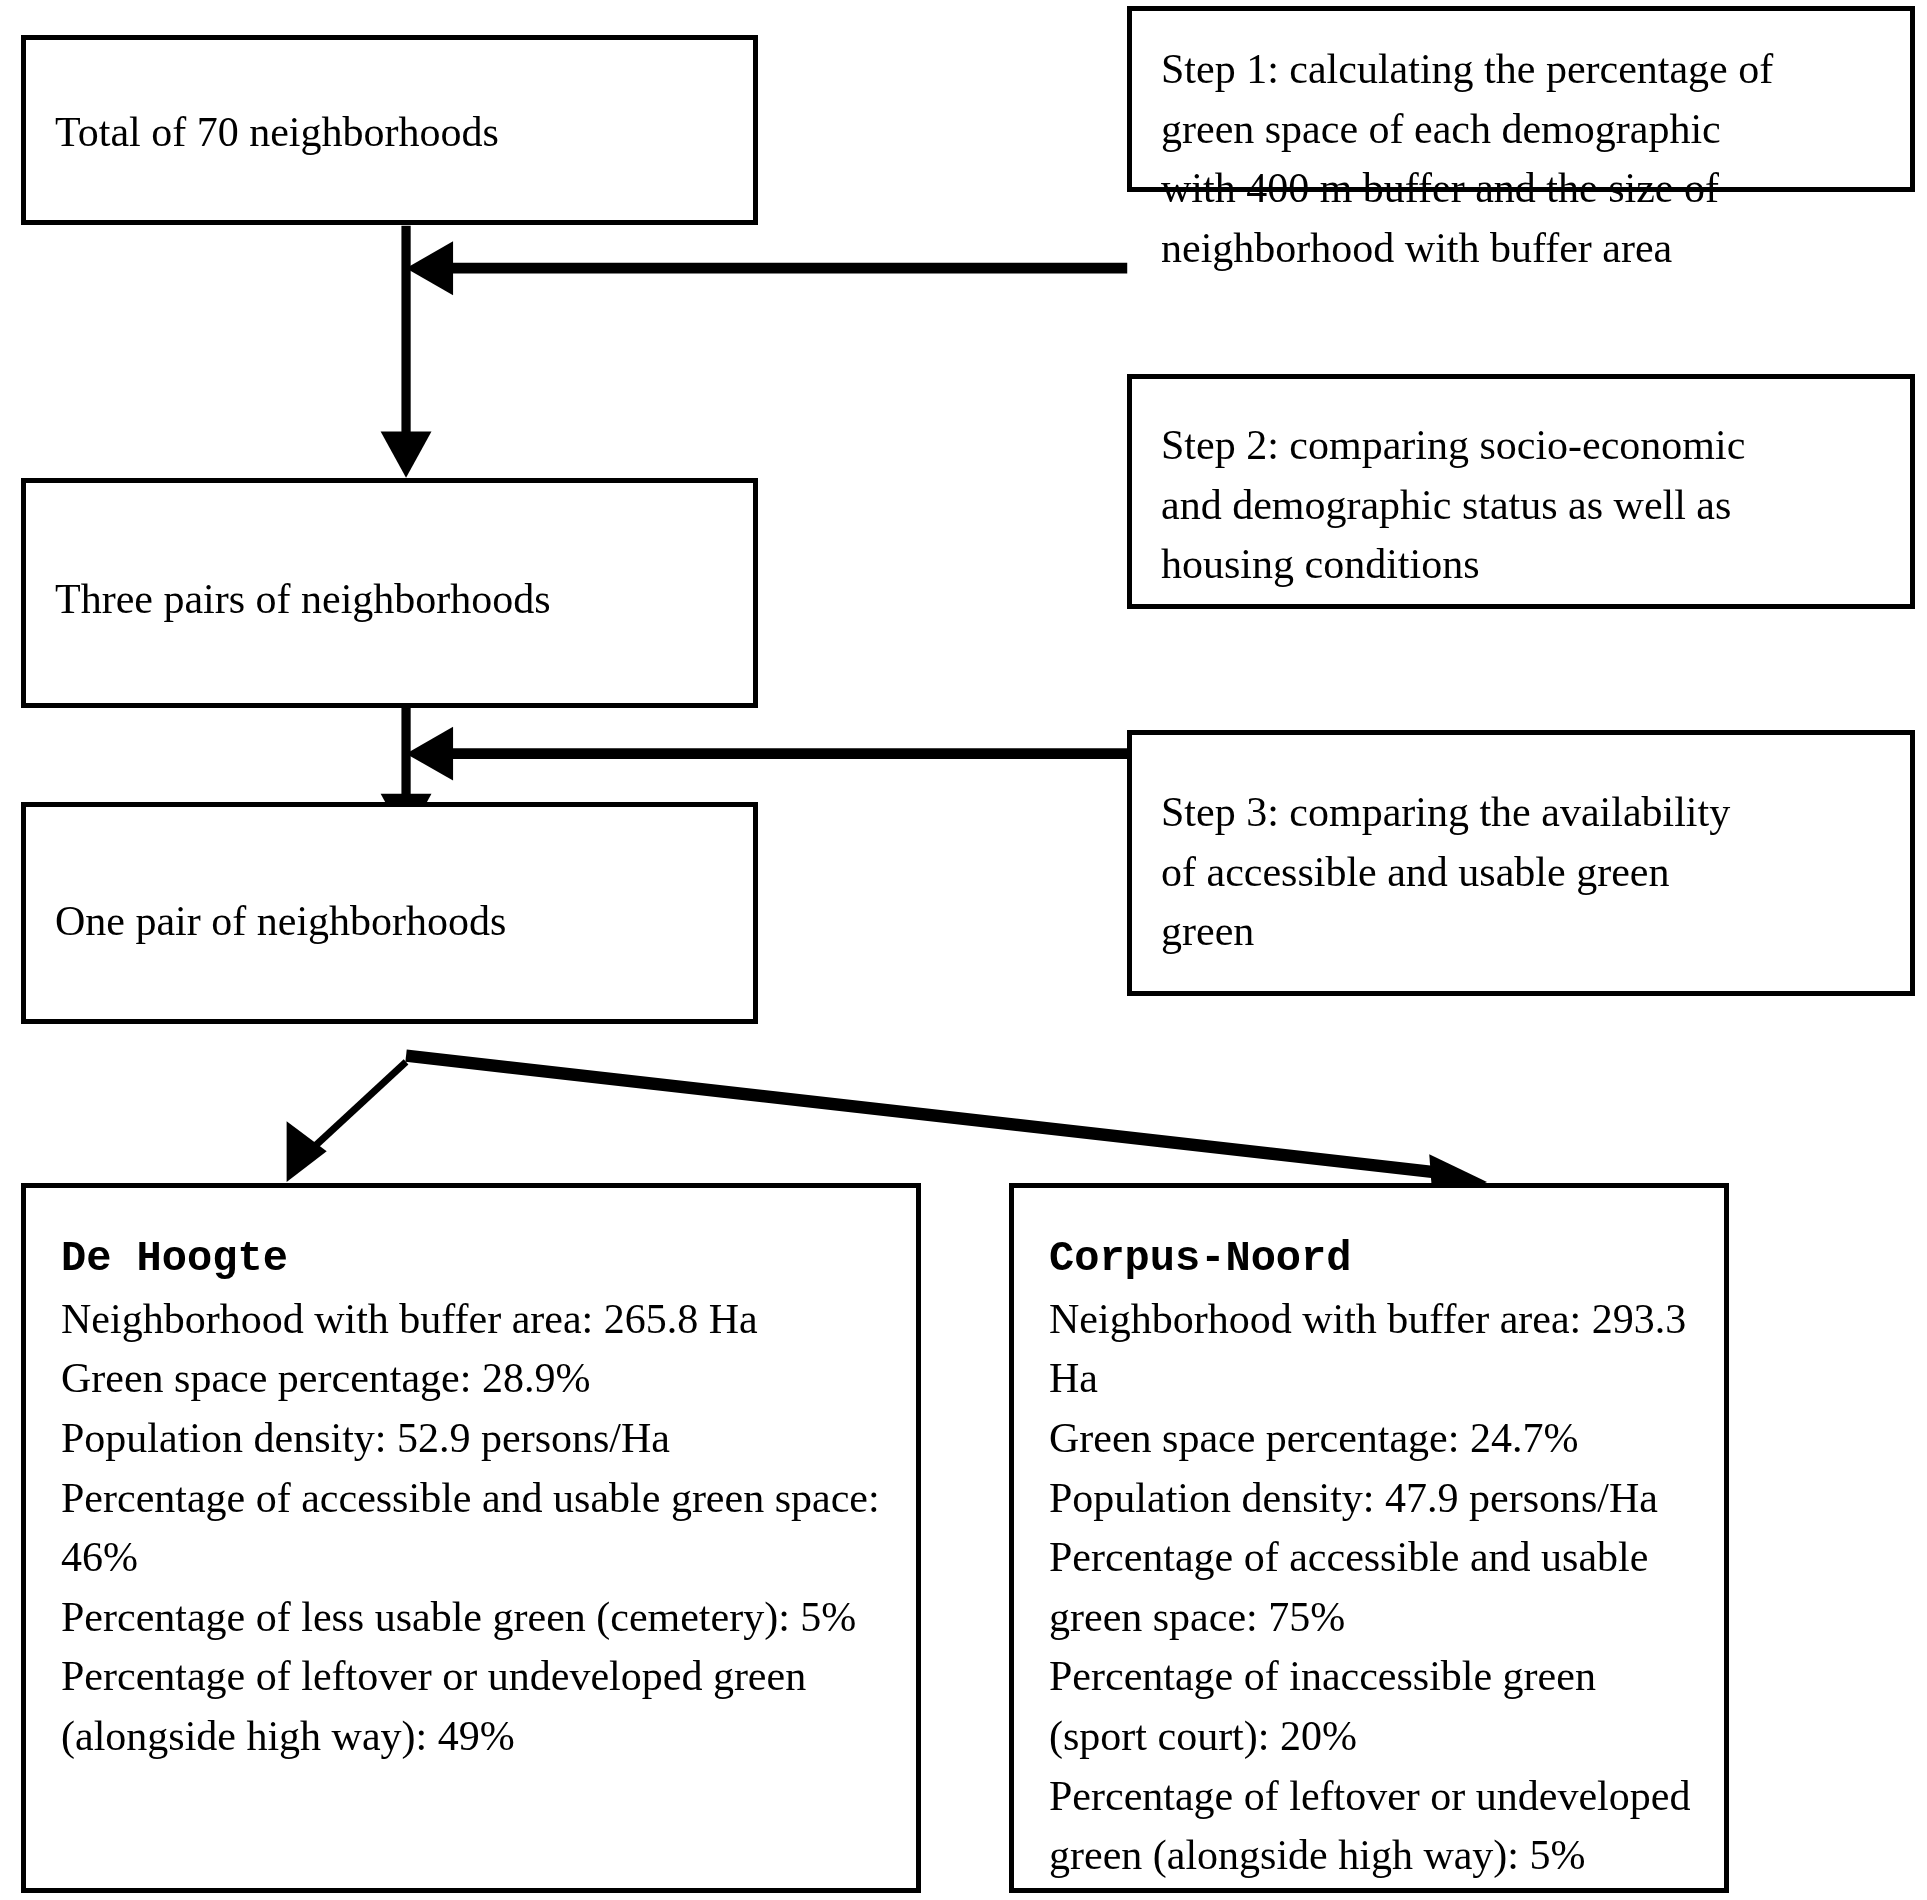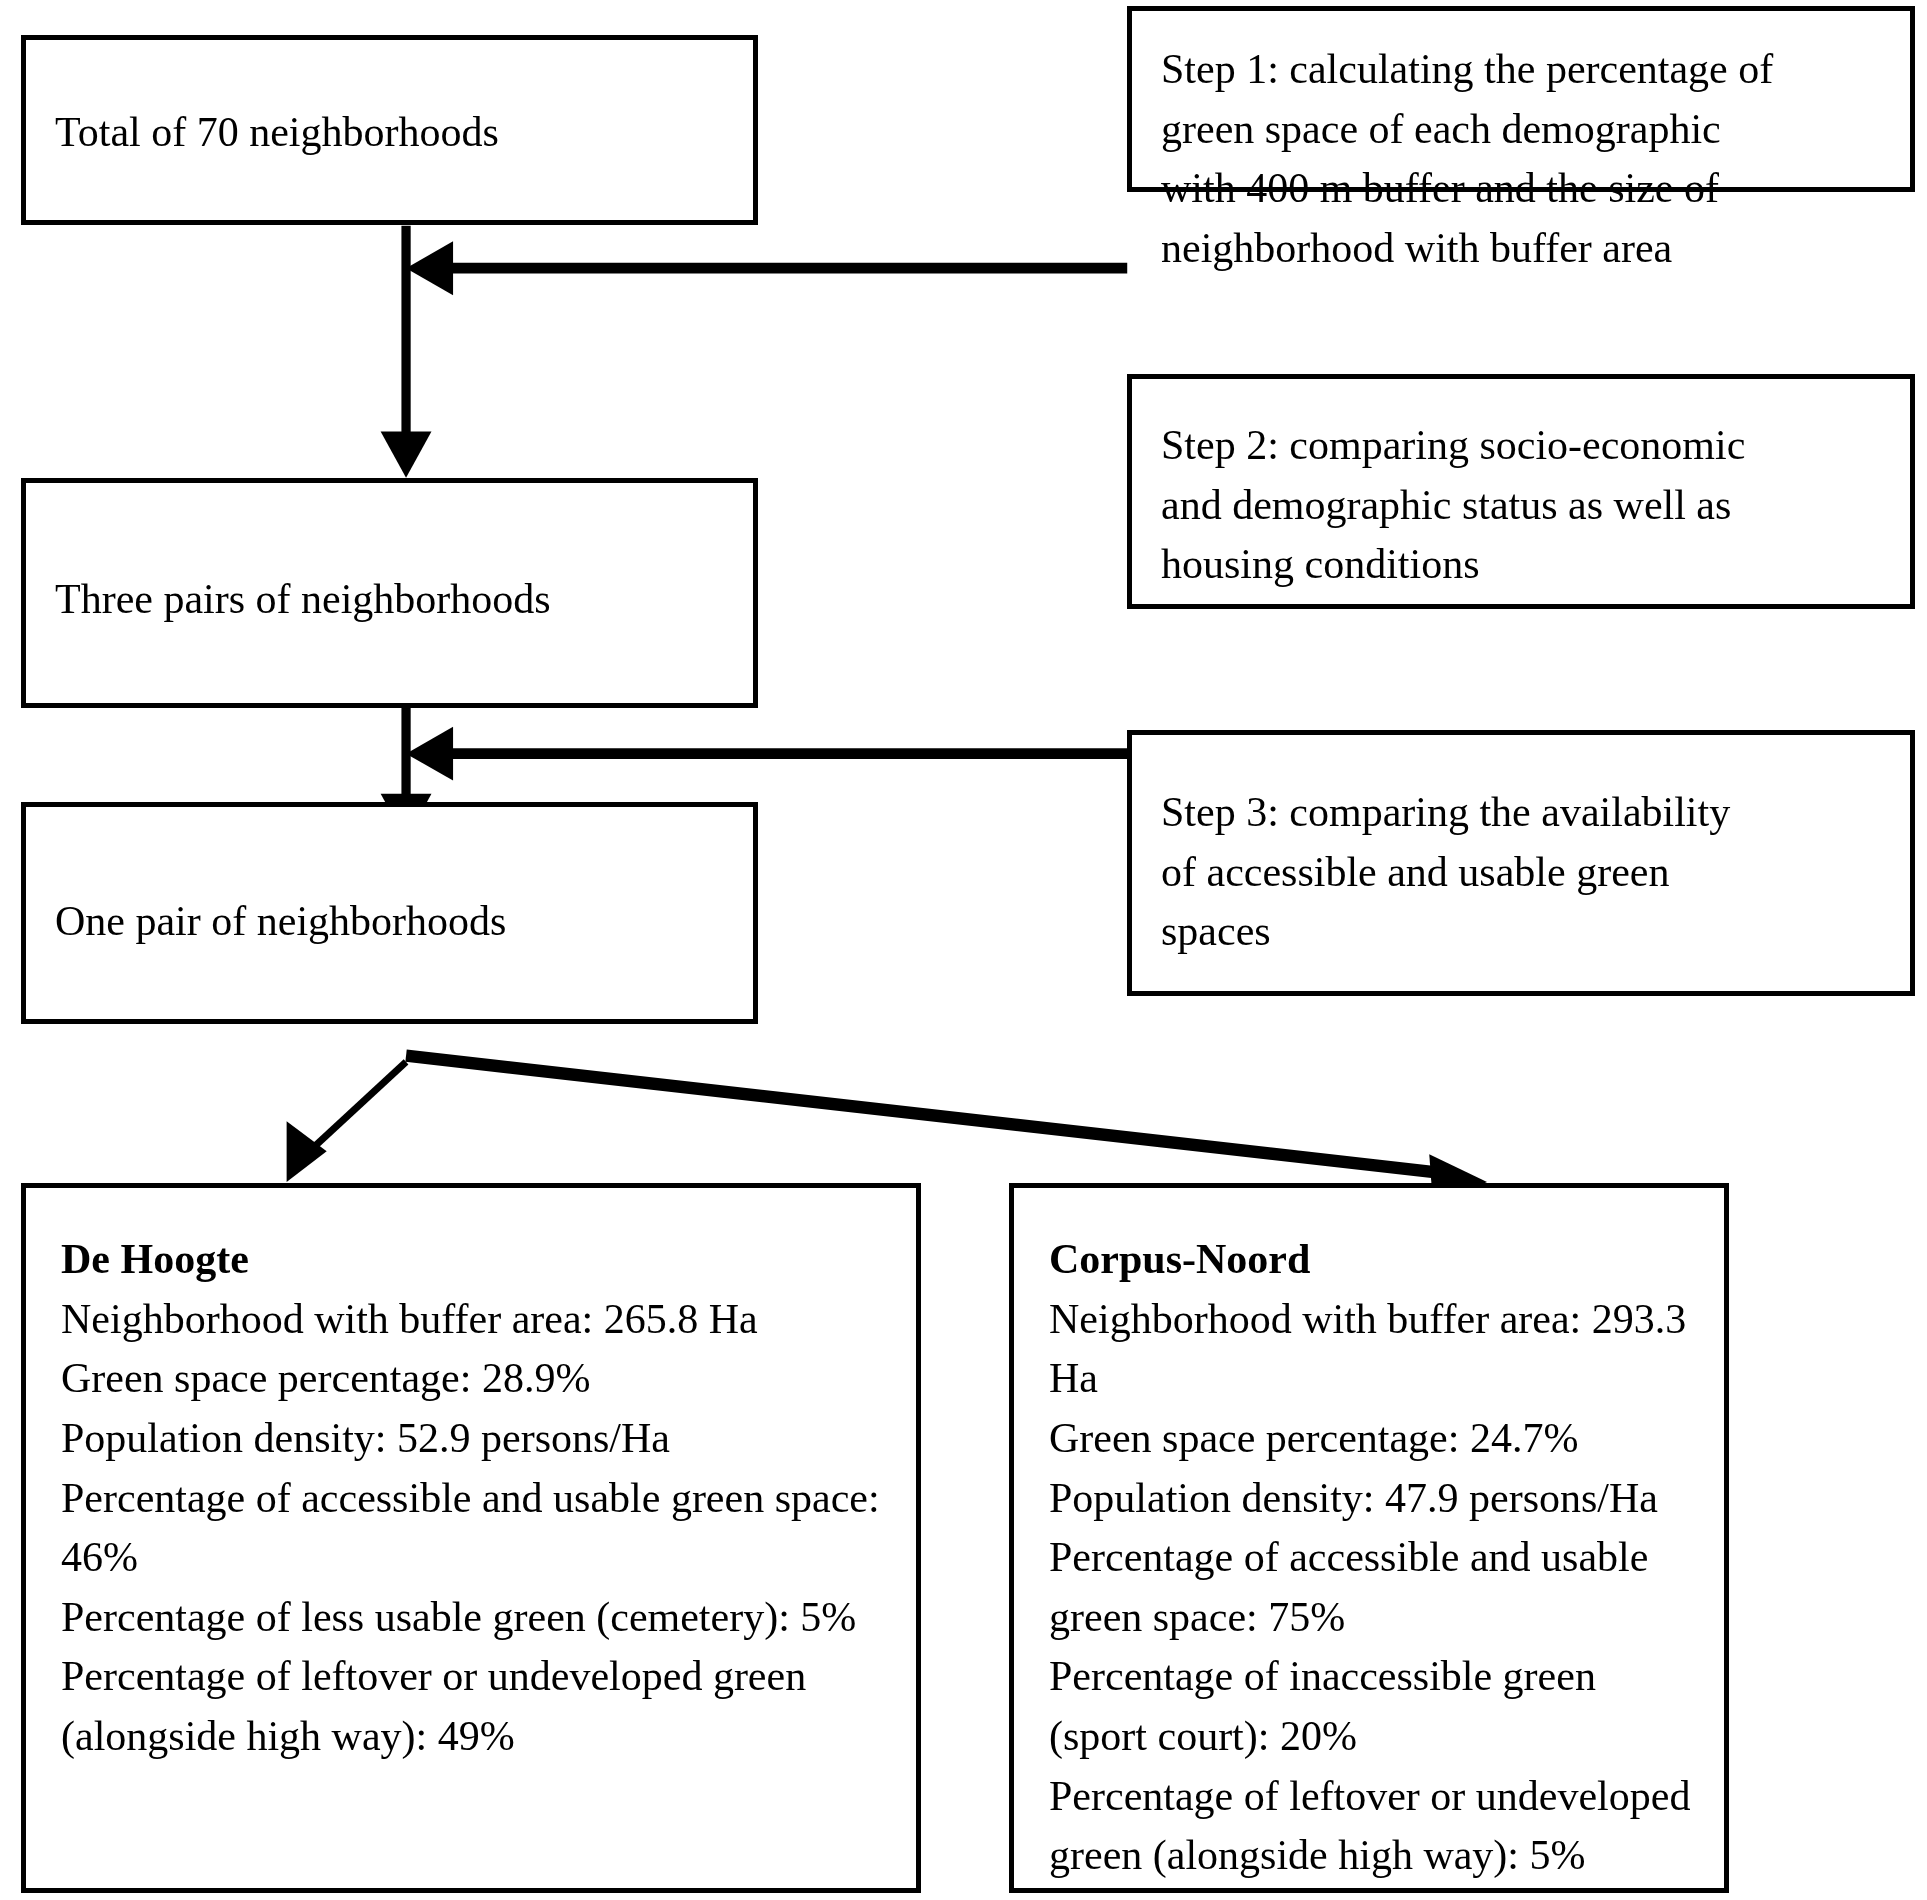--- a/index.html
+++ b/index.html
@@ -34,20 +34,21 @@
     font-size: 42px;
     line-height: 1.42;
     white-space: nowrap;
   }
   .wrapline {
     font-size: 42px;
     line-height: 1.42;
   }
   .bold {
     font-weight: bold;
+    font-family: Liberation Mono, monospace;
   }
   svg.arrows {
     position: absolute;
     left: 0;
     top: 0;
     width: 1927px;
     height: 1901px;
     pointer-events: none;
   }
   
@@ -127,21 +128,21 @@
       <div class="line">Step 2: comparing socio-economic</div>
       <div class="line">and demographic status as well as</div>
       <div class="line">housing conditions</div>
     </div>
   </div>
 
   <div class="box" id="box-step3">
     <div class="box-inner">
       <div class="line">Step 3: comparing the availability</div>
       <div class="line">of accessible and usable green</div>
-      <div class="line">spaces</div>
+      <div class="line">green</div>
     </div>
   </div>
 
   <div class="box" id="box-dehoogte">
     <div class="box-inner">
       <div class="line bold">De Hoogte</div>
       <div class="wrapline">Neighborhood with buffer area: 265.8 Ha</div>
       <div class="wrapline">Green space percentage: 28.9%</div>
       <div class="wrapline">Population density: 52.9 persons/Ha</div>
       <div class="wrapline">Percentage of accessible and usable green space: 46%</div>

